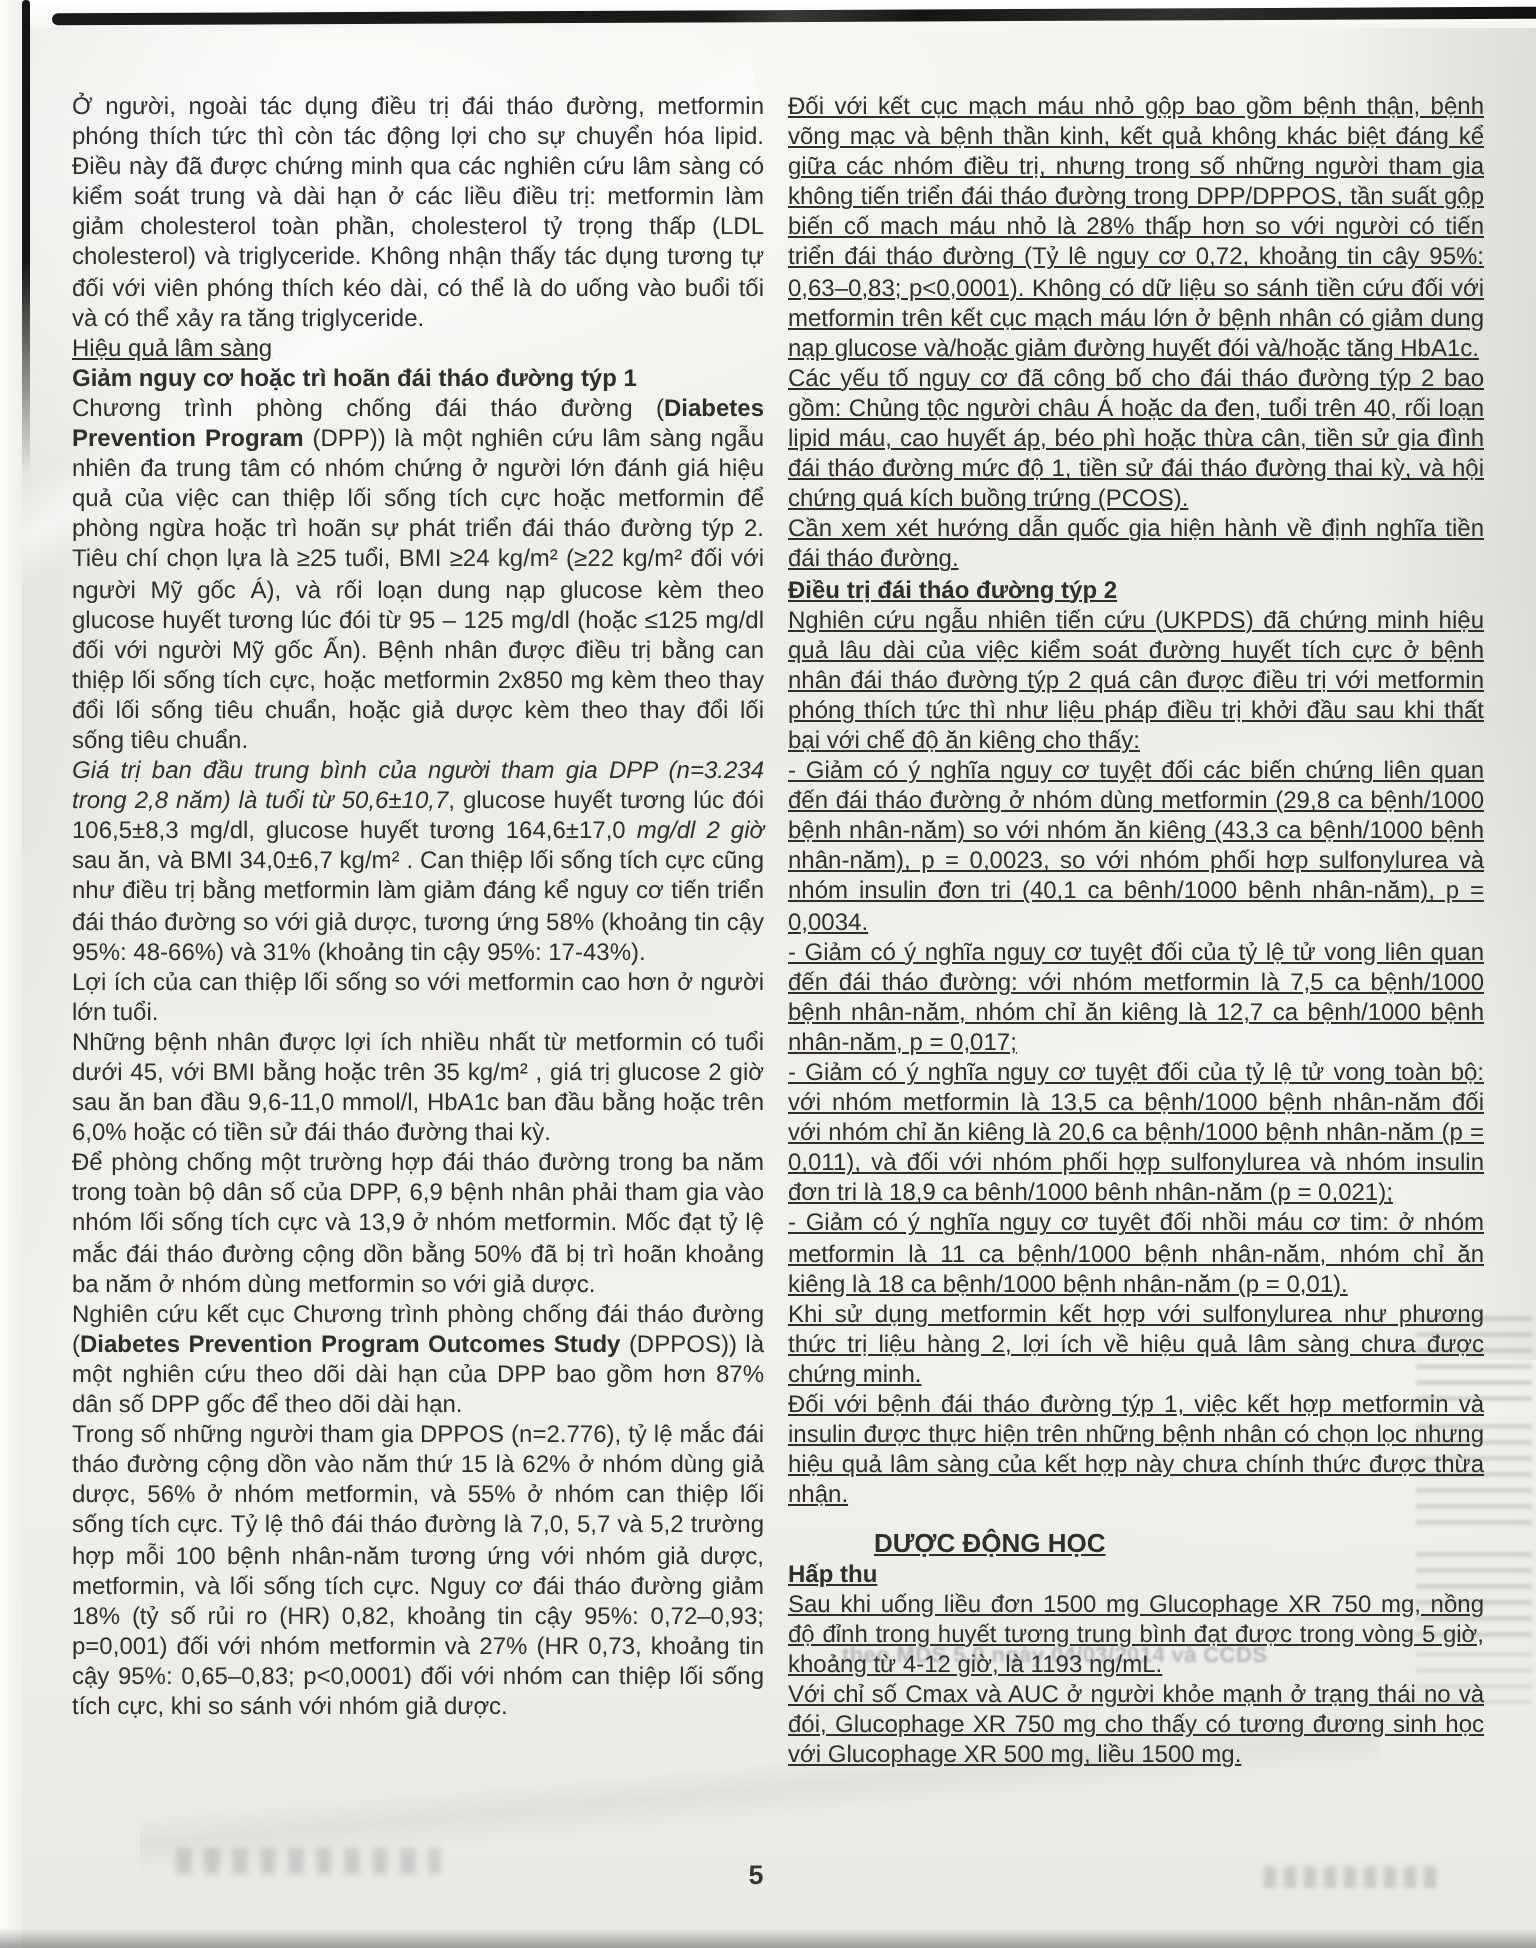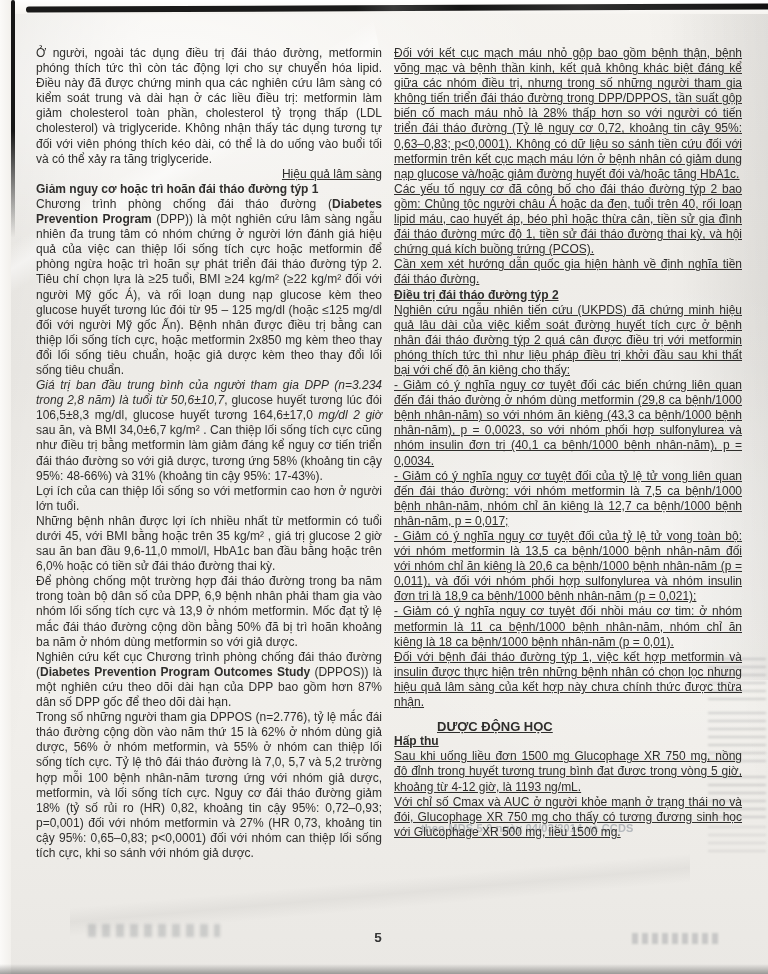--- a/index.html
+++ b/index.html
@@ -49,21 +49,21 @@
     font-weight:700;letter-spacing:0.2px;white-space:nowrap;}
   .ghost-1{left:416px;top:761px;font-size:11px;}
   .ghost-2{left:421px;top:777px;font-size:11px;font-weight:600;margin-top:45px;}
   .ghost-3{left:632px;top:933px;width:90px;height:11px;filter:blur(1.2px);
     background:repeating-linear-gradient(90deg,rgba(120,125,130,0.3) 0 6px,transparent 6px 10px);}
   
   .col{position:absolute;top:46px;font-size:12px;line-height:15.1px;color:#2f2e2c;}
   .col-left{left:36px;width:346px;}
   .col-right{left:394px;width:348px;text-decoration:underline;}
   .blk{margin:0;text-align:justify;}
-  .heading-underline{text-decoration:underline;text-align:right;}
+  .heading-underline{text-decoration:underline;text-align:left;}
   .heading-bold{font-weight:700;text-align:left;}
   .heading-caps{font-weight:700;font-size:13px;margin-top:9px;text-align:left;padding-left:43px;}
   .b{font-weight:700;}
   .i{font-style:italic;}
   .page-number{position:absolute;left:358px;top:930px;width:40px;text-align:center;
     font-size:13.5px;font-weight:700;color:#343434;}
 </style>
 </head>
 <body>
 
@@ -100,20 +100,21 @@
   <div class="col col-right">
       <p class="blk body"><span>Đối với kết cục mạch máu nhỏ gộp bao gồm bệnh thận, bệnh võng mạc và bệnh thần kinh, kết quả không khác biệt đáng kể giữa các nhóm điều trị, nhưng trong số những người tham gia không tiến triển đái tháo đường trong DPP/DPPOS, tần suất gộp biến cố mạch máu nhỏ là 28% thấp hơn so với người có tiến triển đái tháo đường (Tỷ lệ nguy cơ 0,72, khoảng tin cậy 95%: 0,63–0,83; p&lt;0,0001). Không có dữ liệu so sánh tiền cứu đối với metformin trên kết cục mạch máu lớn ở bệnh nhân có giảm dung nạp glucose và/hoặc giảm đường huyết đói và/hoặc tăng HbA1c.</span></p>
       <p class="blk body"><span>Các yếu tố nguy cơ đã công bố cho đái tháo đường týp 2 bao gồm: Chủng tộc người châu Á hoặc da đen, tuổi trên 40, rối loạn lipid máu, cao huyết áp, béo phì hoặc thừa cân, tiền sử gia đình đái tháo đường mức độ 1, tiền sử đái tháo đường thai kỳ, và hội chứng quá kích buồng trứng (PCOS).</span></p>
       <p class="blk body"><span>Cần xem xét hướng dẫn quốc gia hiện hành về định nghĩa tiền đái tháo đường.</span></p>
       <p class="blk heading-bold"><span>Điều trị đái tháo đường týp 2</span></p>
       <p class="blk body"><span>Nghiên cứu ngẫu nhiên tiến cứu (UKPDS) đã chứng minh hiệu quả lâu dài của việc kiểm soát đường huyết tích cực ở bệnh nhân đái tháo đường týp 2 quá cân được điều trị với metformin phóng thích tức thì như liệu pháp điều trị khởi đầu sau khi thất bại với chế độ ăn kiêng cho thấy:</span></p>
       <p class="blk body"><span>- Giảm có ý nghĩa nguy cơ tuyệt đối các biến chứng liên quan đến đái tháo đường ở nhóm dùng metformin (29,8 ca bệnh/1000 bệnh nhân-năm) so với nhóm ăn kiêng (43,3 ca bệnh/1000 bệnh nhân-năm), p = 0,0023, so với nhóm phối hợp sulfonylurea và nhóm insulin đơn trị (40,1 ca bệnh/1000 bệnh nhân-năm), p = 0,0034.</span></p>
       <p class="blk body"><span>- Giảm có ý nghĩa nguy cơ tuyệt đối của tỷ lệ tử vong liên quan đến đái tháo đường: với nhóm metformin là 7,5 ca bệnh/1000 bệnh nhân-năm, nhóm chỉ ăn kiêng là 12,7 ca bệnh/1000 bệnh nhân-năm, p = 0,017;</span></p>
       <p class="blk body"><span>- Giảm có ý nghĩa nguy cơ tuyệt đối của tỷ lệ tử vong toàn bộ: với nhóm metformin là 13,5 ca bệnh/1000 bệnh nhân-năm đối với nhóm chỉ ăn kiêng là 20,6 ca bệnh/1000 bệnh nhân-năm (p = 0,011), và đối với nhóm phối hợp sulfonylurea và nhóm insulin đơn trị là 18,9 ca bệnh/1000 bệnh nhân-năm (p = 0,021);</span></p>
       <p class="blk body"><span>- Giảm có ý nghĩa nguy cơ tuyệt đối nhồi máu cơ tim: ở nhóm metformin là 11 ca bệnh/1000 bệnh nhân-năm, nhóm chỉ ăn kiêng là 18 ca bệnh/1000 bệnh nhân-năm (p = 0,01).</span></p>
+      <p class="blk body"><span>Khi sử dụng metformin kết hợp với sulfonylurea như phương thức trị liệu hàng 2, lợi ích về hiệu quả lâm sàng chưa được chứng minh.</span></p>
       <p class="blk body"><span>Đối với bệnh đái tháo đường týp 1, việc kết hợp metformin và insulin được thực hiện trên những bệnh nhân có chọn lọc nhưng hiệu quả lâm sàng của kết hợp này chưa chính thức được thừa nhận.</span></p>
       <p class="blk heading-caps"><span>DƯỢC ĐỘNG HỌC</span></p>
       <p class="blk heading-bold"><span>Hấp thu</span></p>
       <p class="blk body"><span>Sau khi uống liều đơn 1500 mg Glucophage XR 750 mg, nồng độ đỉnh trong huyết tương trung bình đạt được trong vòng 5 giờ, khoảng từ 4-12 giờ, là 1193 ng/mL.</span></p>
       <p class="blk body"><span>Với chỉ số Cmax và AUC ở người khỏe mạnh ở trạng thái no và đói, Glucophage XR 750 mg cho thấy có tương đương sinh học với Glucophage XR 500 mg, liều 1500 mg.</span></p>
     </div>
 
   <div class="page-number">5</div>
 
   <div class="bottom-shadow"></div>

